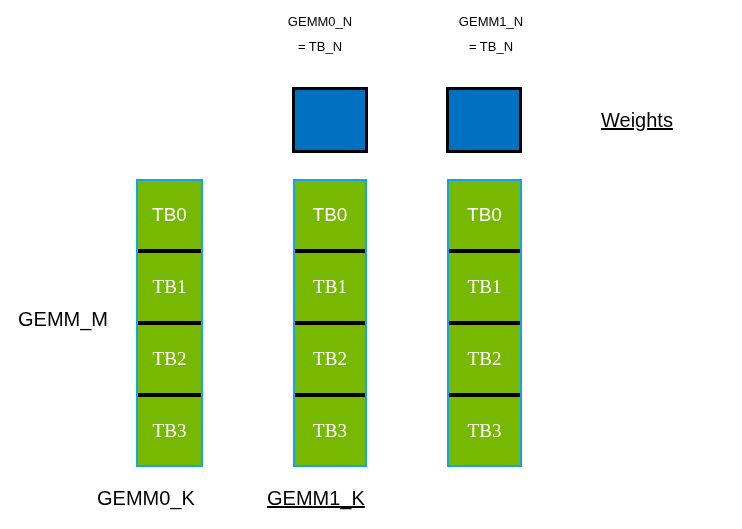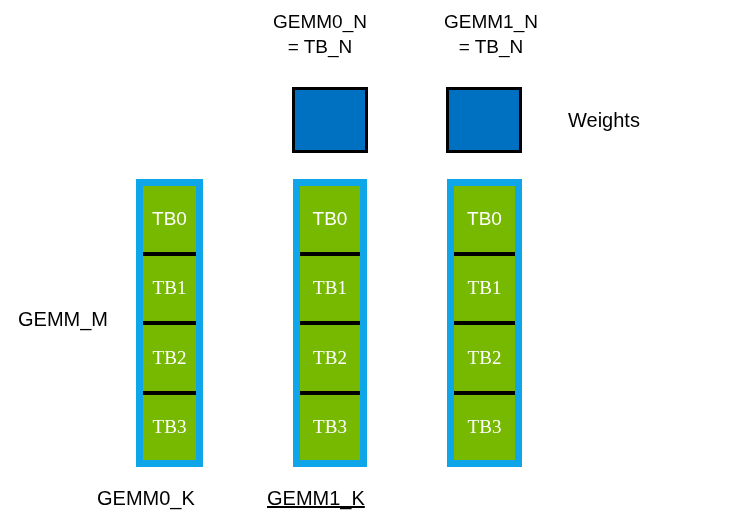--- a/index.html
+++ b/index.html
@@ -10,21 +10,21 @@
     background: #ffffff;
     font-family: "Liberation Sans", "DejaVu Sans", sans-serif;
     color: #000000;
     overflow: hidden;
   }
   .top-label {
     position: absolute;
     top: 9px;
     width: 140px;
     text-align: center;
-    font-size: 19px;
+    font-size: 13px;
     line-height: 25px;
     color: #000000;
     white-space: pre-line;
   }
   #top-label-0 { left: 250px; }
   #top-label-1 { left: 421px; }
   .weight-square {
     position: absolute;
     top: 87px;
     width: 76px;
@@ -34,29 +34,29 @@
     background: #0070C0;
   }
   #weight-square-0 { left: 292px; }
   #weight-square-1 { left: 446px; }
   .side-label {
     position: absolute;
     font-size: 20px;
     line-height: 26px;
     color: #000000;
   }
-  #weights-label { left: 568px; top: 107px; }
+  #weights-label { left: 601px; top: 107px; text-decoration: underline; }
   #activations-label { left: 601px; top: 293px; }
   #gemm-m-label { left: 18px; top: 306px; }
   .tb-column {
     position: absolute;
     top: 179px;
     height: 288px;
     box-sizing: border-box;
-    border: 7px solid #0ea5e9;
+    border: 2px solid #0ea5e9;
     display: flex;
     flex-direction: column;
   }
   #tb-column-0 { left: 136px; width: 67px; }
   #tb-column-1 { left: 293px; width: 74px; }
   #tb-column-2 { left: 447px; width: 75px; }
   .tb-cell {
     flex: 1 1 0;
     background: #76B900;
     display: flex;

